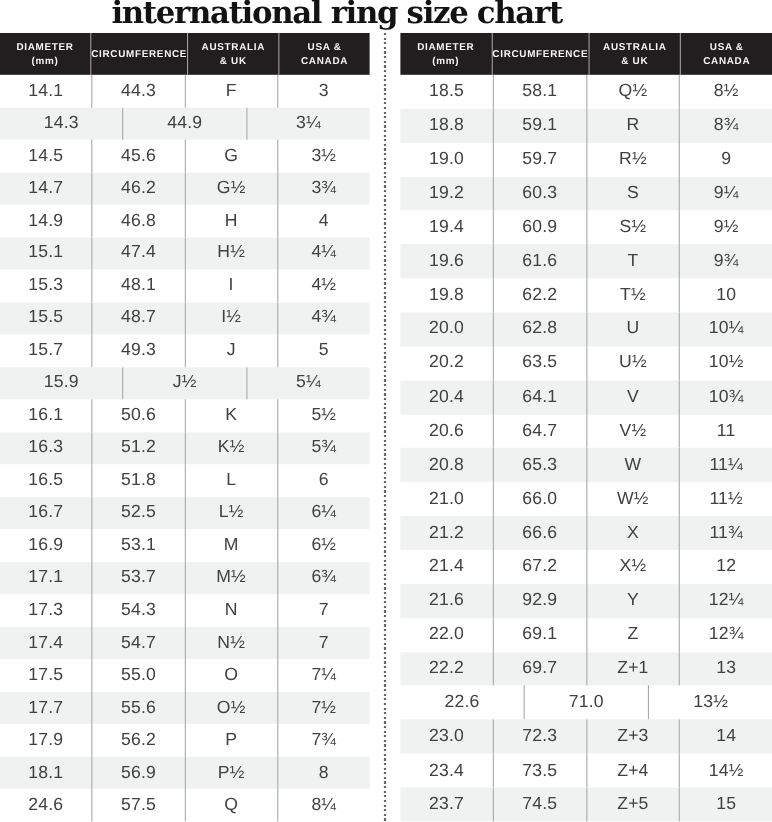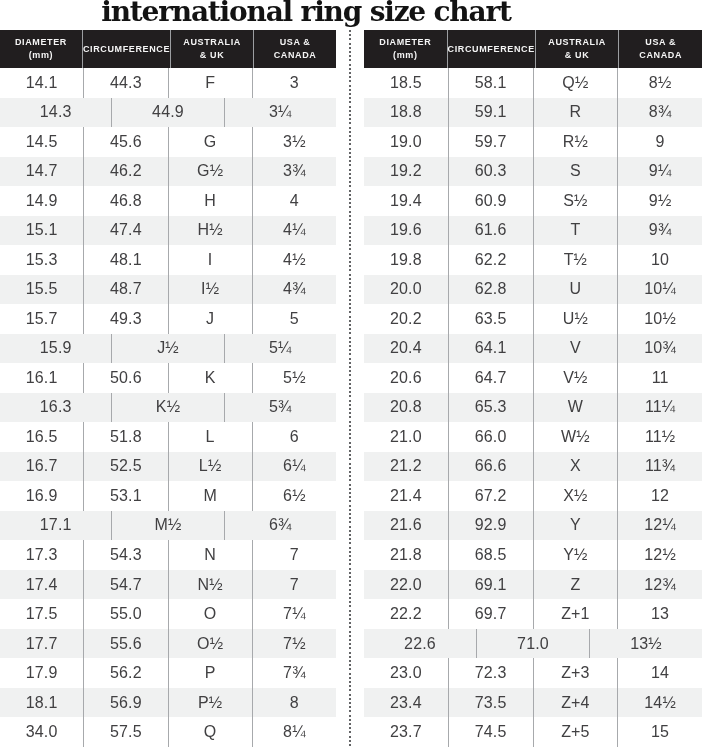--- a/index.html
+++ b/index.html
@@ -123,20 +123,21 @@
             <div class="cell">5¼</div>
           </div>
           <div class="row">
             <div class="cell">16.1</div>
             <div class="cell">50.6</div>
             <div class="cell">K</div>
             <div class="cell">5½</div>
           </div>
           <div class="row">
             <div class="cell">16.3</div>
+            <div class="cell">51.2</div>
             <div class="cell">K½</div>
             <div class="cell">5¾</div>
           </div>
           <div class="row">
             <div class="cell">16.5</div>
             <div class="cell">51.8</div>
             <div class="cell">L</div>
             <div class="cell">6</div>
           </div>
           <div class="row">
@@ -146,20 +147,21 @@
             <div class="cell">6¼</div>
           </div>
           <div class="row">
             <div class="cell">16.9</div>
             <div class="cell">53.1</div>
             <div class="cell">M</div>
             <div class="cell">6½</div>
           </div>
           <div class="row">
             <div class="cell">17.1</div>
+            <div class="cell">53.7</div>
             <div class="cell">M½</div>
             <div class="cell">6¾</div>
           </div>
           <div class="row">
             <div class="cell">17.3</div>
             <div class="cell">54.3</div>
             <div class="cell">N</div>
             <div class="cell">7</div>
           </div>
           <div class="row">
@@ -186,21 +188,21 @@
             <div class="cell">P</div>
             <div class="cell">7¾</div>
           </div>
           <div class="row">
             <div class="cell">18.1</div>
             <div class="cell">56.9</div>
             <div class="cell">P½</div>
             <div class="cell">8</div>
           </div>
           <div class="row">
-            <div class="cell">34.0</div>
+            <div class="cell">24.6</div>
             <div class="cell">57.5</div>
             <div class="cell">Q</div>
             <div class="cell">8¼</div>
           </div>
         </div>
       </section>
     <div class="gap">
       <div class="dotted"></div>
     </div>
     <section class="table right">
@@ -304,26 +306,20 @@
             <div class="cell">X½</div>
             <div class="cell">12</div>
           </div>
           <div class="row">
             <div class="cell">21.6</div>
             <div class="cell">92.9</div>
             <div class="cell">Y</div>
             <div class="cell">12¼</div>
           </div>
           <div class="row">
-            <div class="cell">21.8</div>
-            <div class="cell">68.5</div>
-            <div class="cell">Y½</div>
-            <div class="cell">12½</div>
-          </div>
-          <div class="row">
             <div class="cell">22.0</div>
             <div class="cell">69.1</div>
             <div class="cell">Z</div>
             <div class="cell">12¾</div>
           </div>
           <div class="row">
             <div class="cell">22.2</div>
             <div class="cell">69.7</div>
             <div class="cell">Z+1</div>
             <div class="cell">13</div>

